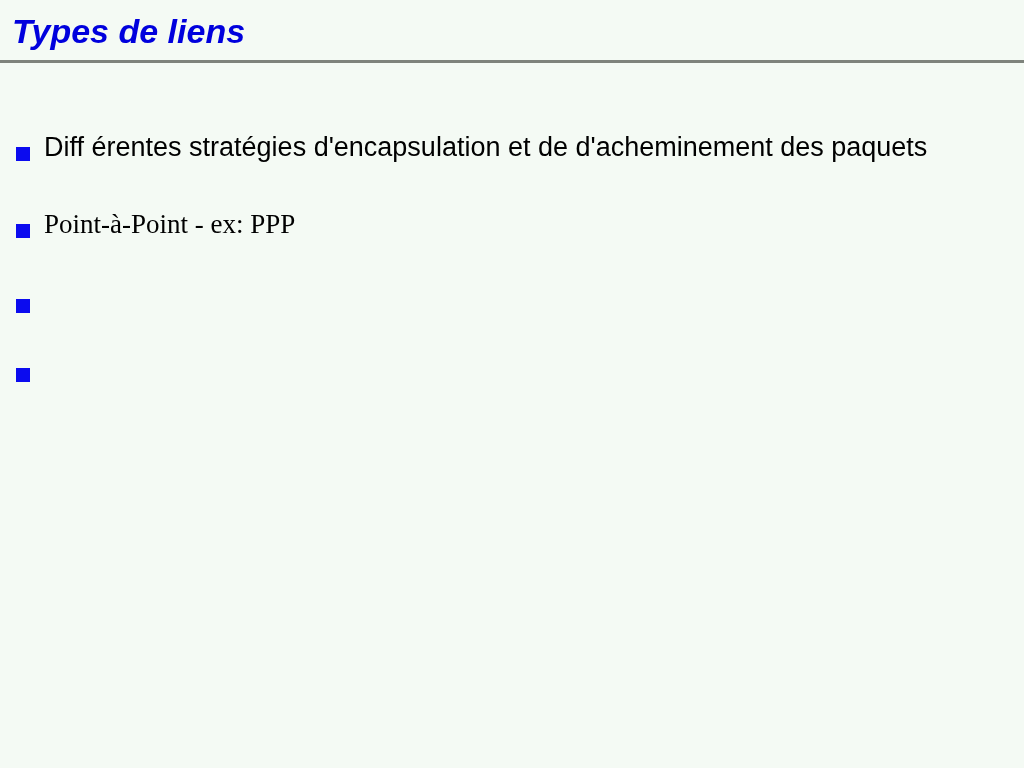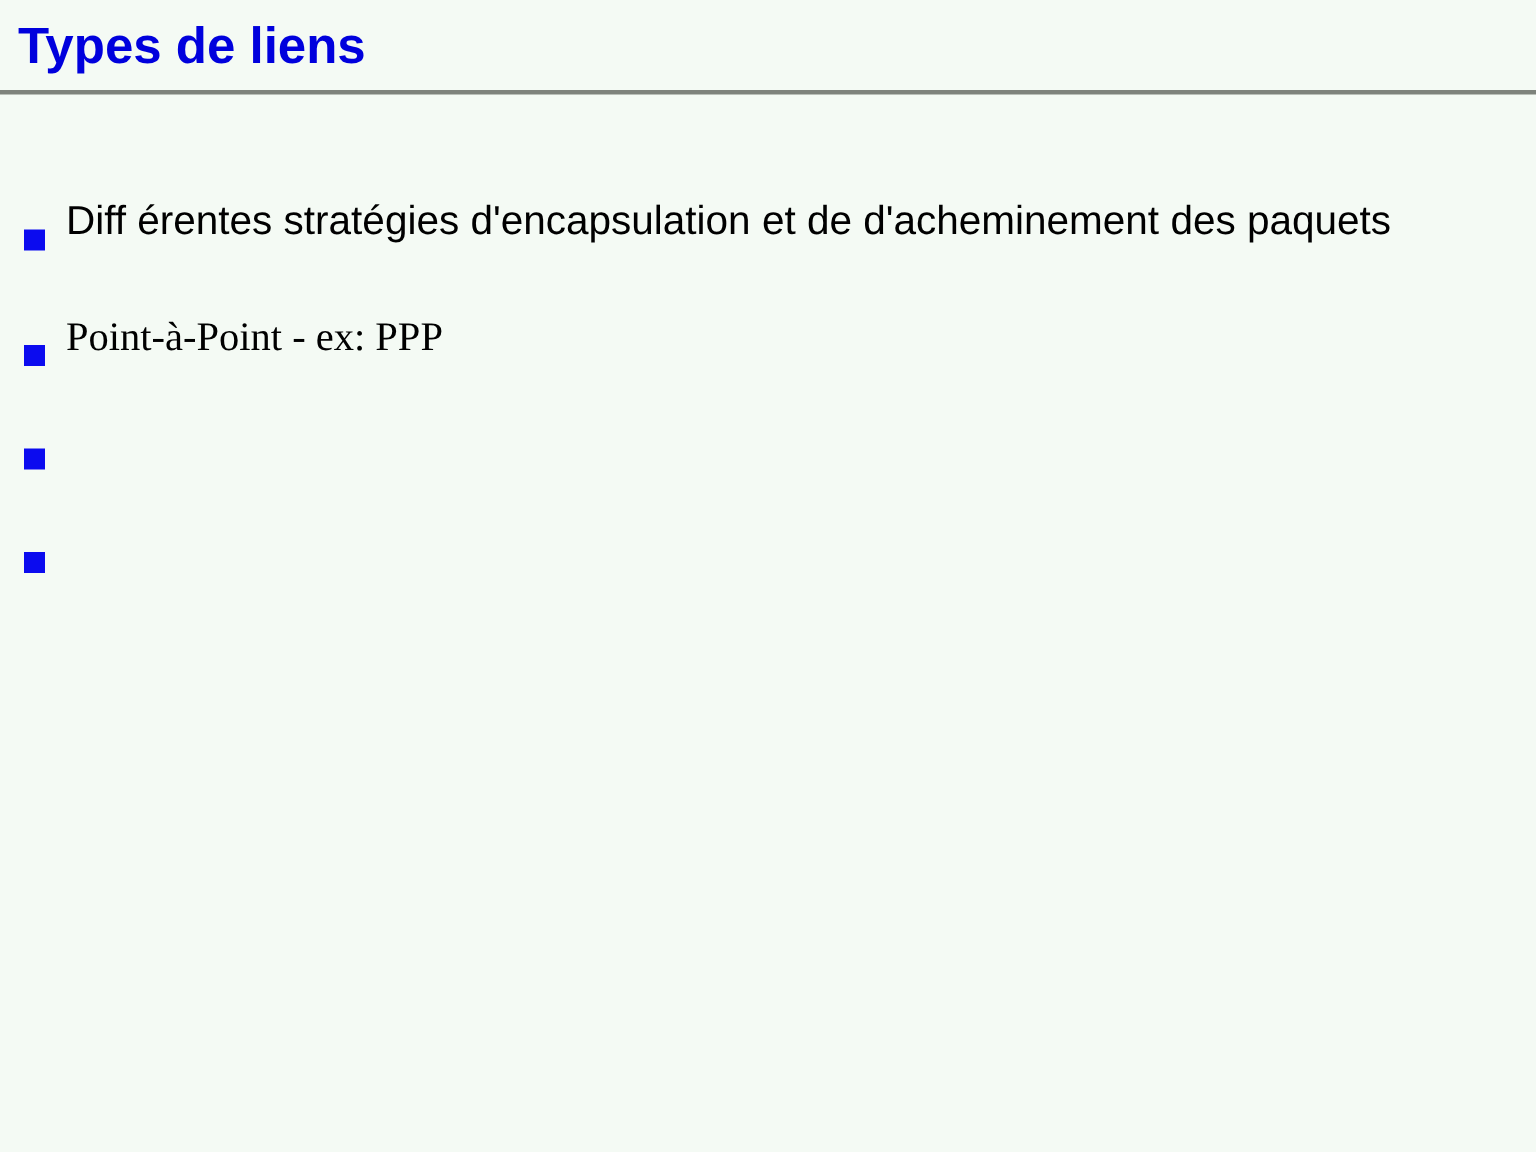--- a/index.html
+++ b/index.html
@@ -21,38 +21,39 @@
   }
   .slide-title {
     position: absolute;
     left: 12px;
     top: 12px;
     font-size: 34px;
     font-weight: bold;
     color: #0000DD;
     letter-spacing: 0px;
     white-space: nowrap;
+    font-style: italic;
   }
   .title-rule {
     position: absolute;
     left: 0;
     top: 60px;
     width: 1024px;
     height: 3px;
     background: #7E837C;
   }
   .bullet-list {
     position: absolute;
     left: 16px;
     top: 127px;
     width: 990px;
   }
   .bullet-item {
     display: flex;
-    align-items: flex-end;
+    align-items: center;
     font-size: 27px;
     line-height: 40px;
   }
   .bullet-item.mb-first { margin-bottom: 37px; }
   .bullet-item.mb { margin-bottom: 42px; font-family: Liberation Serif, serif; }
   .bullet-square {
     flex: 0 0 auto;
     width: 14px;
     height: 14px;
     background: #0B0BEF;

